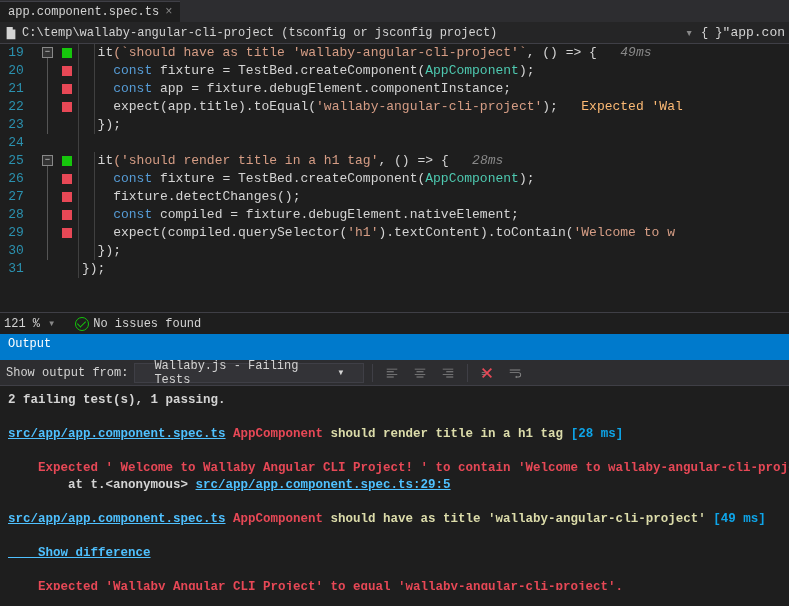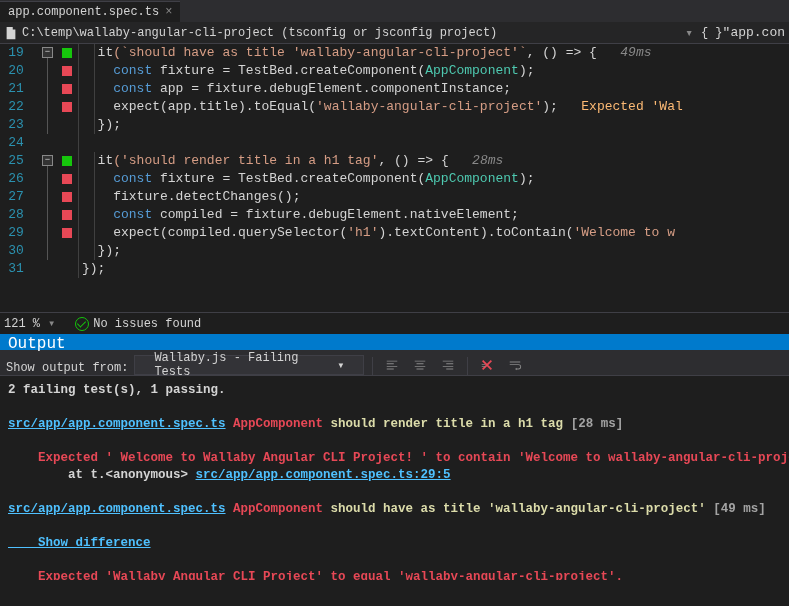--- a/index.html
+++ b/index.html
@@ -146,29 +146,29 @@
   width: 4px;
   height: 7px;
   border: solid #16c60c;
   border-width: 0 1.5px 1.5px 0;
   transform: rotate(45deg);
 }
 .output-header {
   background: #007acc;
   color: #fff;
   padding: 2px 8px;
-  font-size: 16px;
-  height: 16px;
+  font-size: 12px;
+  height: 26px;
   line-height: 16px;
 }
 .output-toolbar {
   background: #2d2d30;
   height: 26px;
   display: flex;
-  align-items: flex-end;
+  align-items: center;
   padding: 0 6px;
   gap: 6px;
   border-bottom: 1px solid #3f3f46;
   font-size: 12px;
 }
 .output-toolbar-label { color: #d4d4d4; }
 .output-select {
   background: #333337;
   border: 1px solid #3f3f46;
   color: #d4d4d4;
@@ -195,21 +195,21 @@
   padding: 6px 8px;
   font-size: 12.5px;
   line-height: 17px;
   overflow: auto;
   height: 204px;
 }
 .out-line { white-space: pre; font-weight: bold; }
 .out-white { color: #d4d4d4; }
 .out-red { color: #e74856; }
 .out-yellow { color: #dcdcaa; }
-.out-teal { color: #a3a3a3; }
+.out-teal { color: #0ea5e9; }
 .out-link { color: #4fc1ff; text-decoration: underline; cursor: pointer; }
 </style>
 </head>
 <body>
 
 <div class="tab-bar">
   <div class="tab">
     <span>app.component.spec.ts</span>
     <span class="tab-close">×</span>
   </div>

